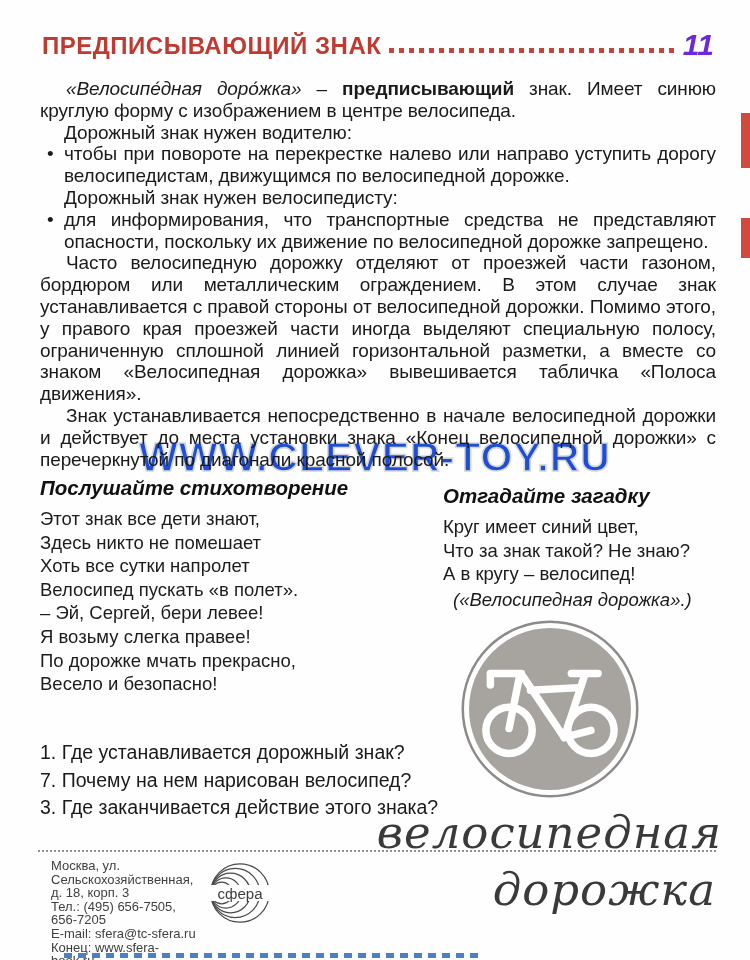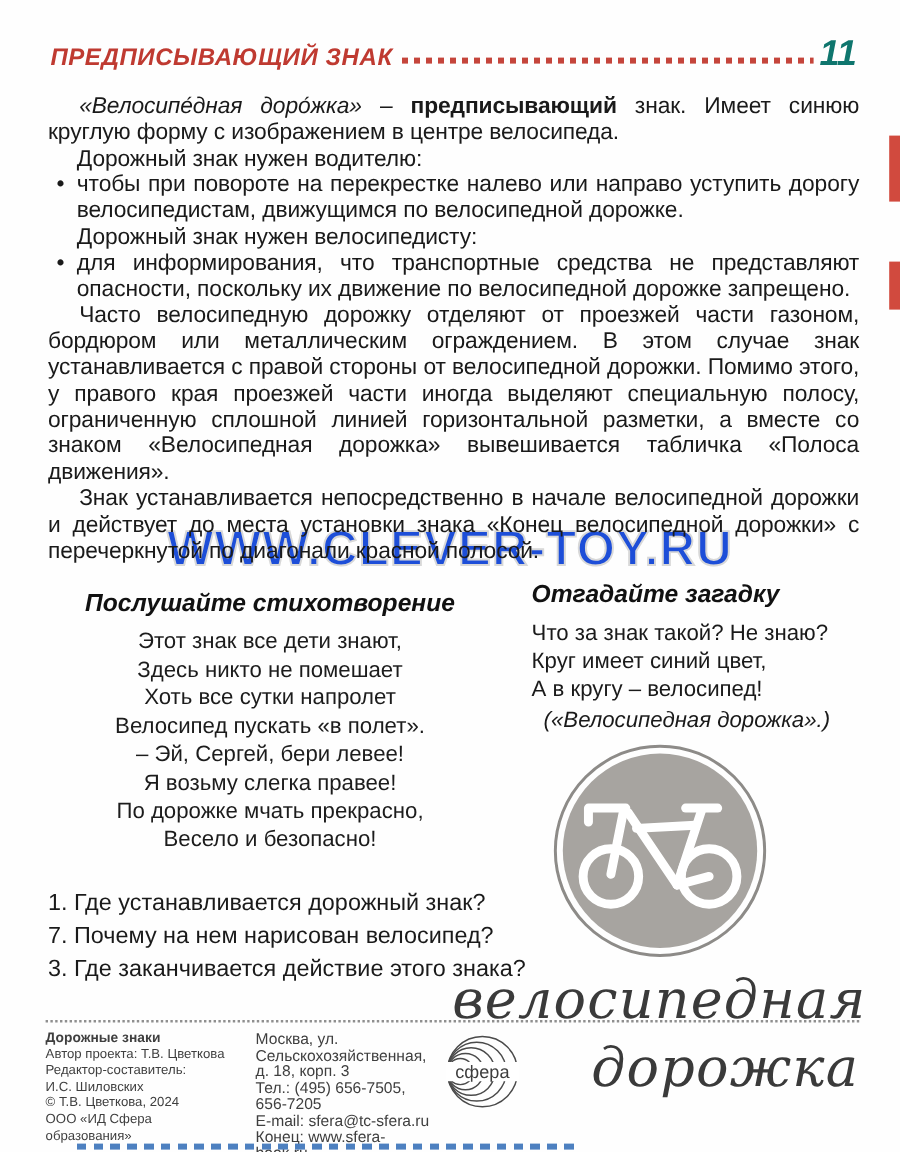--- a/index.html
+++ b/index.html
@@ -4,41 +4,41 @@
 <style>
   html,body{margin:0;padding:0;background:#e8e8e8;}
   .page{
     position:relative; width:750px; height:960px; margin:0 auto;
     background:#fefefe; overflow:hidden;
     font-family:"Liberation Sans", sans-serif; color:#1a1a1a;
   }
   
   .title-row{position:absolute; left:42px; top:30px; right:36px;
     display:flex; align-items:flex-end; z-index:2;}
-  .page-title{font-size:20px; font-weight:bold; font-style:italic;
+  .page-title{font-size:24px; font-weight:bold; 
     color:#bf3a31; white-space:nowrap; letter-spacing:.5px;}
   .leader{flex:1; height:5px; margin:0 5px 7px 8px;
     background:repeating-linear-gradient(90deg,#c5453b 0 5px,transparent 5px 10px);}
-  .page-num{font-size:30px; font-weight:bold; font-style:italic; color:#0f766e; line-height:1;}
+  .page-num{font-size:30px; font-weight:bold; font-style:italic; color:#6d28d9; line-height:1;}
   
   .body-text{position:absolute; left:40px; top:78px; width:676px; z-index:2;
     font-size:19px; line-height:21.8px; text-align:justify; letter-spacing:-.1px;}
   .para{text-indent:26px; margin:0;}
   .lead-line{margin:0 0 0 24px;}
   .bullet{position:relative; padding-left:24px; margin:0;}
   .bullet .marker{position:absolute; left:7px; top:0;}
   .it{font-style:italic;} .bd{font-weight:bold;}
   
   .watermark{position:absolute; left:0; top:434px; width:750px; z-index:1;
     font-size:41px; font-weight:bold; letter-spacing:1px; text-align:center;
     color:#1d4ed8; -webkit-text-stroke:1.6px #d8d8d8;
     text-shadow:0 0 1px #dcdcdc; white-space:nowrap;}
   
   .col-header{font-size:20.5px; font-weight:bold; font-style:italic; color:#111;}
-  .poem-col{position:absolute; left:40px; top:491px; width:370px; z-index:2;text-align:center;}
+  .poem-col{position:absolute; left:40px; top:476px; width:370px; z-index:2;}
   .poem-lines{margin-top:7px; font-size:18.5px; line-height:23.6px; color:#1c1c1c;}
   .riddle-col{position:absolute; left:443px; top:484px; width:300px; z-index:2;}
   .riddle-lines{margin-top:7px; font-size:18.5px; line-height:23.6px;}
   .riddle-answer{font-style:italic; margin-top:2px; padding-left:10px; font-size:18.5px; line-height:23.6px;}
   
   .questions{position:absolute; left:40px; top:732px; width:420px; z-index:2;}
   .question-items{margin-top:7px; font-size:19.5px; line-height:27.6px;}
   
   .sign-wrap{position:absolute; left:461px; top:620px; width:178px; height:178px; z-index:2;}
   
@@ -94,22 +94,22 @@
       <div>– Эй, Сергей, бери левее!</div>
       <div>Я возьму слегка правее!</div>
       <div>По дорожке мчать прекрасно,</div>
       <div>Весело и безопасно!</div>
     </div>
   </div>
 
   <div class="riddle-col">
     <div class="col-header">Отгадайте загадку</div>
     <div class="riddle-lines">
+      <div>Круг имеет синий цвет,</div>
       <div>Что за знак такой? Не знаю?</div>
-      <div>Круг имеет синий цвет,</div>
       <div>А в кругу – велосипед!</div>
     </div>
     <div class="riddle-answer">(«Велосипедная дорожка».)</div>
   </div>
 
   <div class="sign-wrap">
     <svg width="178" height="178" viewBox="0 0 100 100">
       <circle cx="50" cy="50" r="49" fill="none" stroke="#8d8b88" stroke-width="1.4"></circle>
       <circle cx="50" cy="50" r="45.5" fill="#a7a4a0"></circle>
       <g stroke="#ffffff" stroke-width="4.2" fill="none" stroke-linecap="round" stroke-linejoin="round">
@@ -133,28 +133,20 @@
 
   <div class="questions">
     <div class="question-items">
       <div>1. Где устанавливается дорожный знак?</div>
       <div>7. Почему на нем нарисован велосипед?</div>
       <div>3. Где заканчивается действие этого знака?</div>
     </div>
   </div>
 
   <div class="footer">
-    <div class="f-col1">
-      <div class="f-title">Дорожные знаки</div>
-      <div>Автор проекта: Т.В. Цветкова</div>
-      <div>Редактор-составитель:</div>
-      <div>И.С. Шиловских</div>
-      <div>© Т.В. Цветкова, 2024</div>
-      <div>ООО «ИД Сфера образования»</div>
-    </div>
     <div class="f-col2">
       <div>Москва, ул. Сельскохозяйственная,</div>
       <div>д. 18, корп. 3</div>
       <div>Тел.: (495) 656-7505, 656-7205</div>
       <div>E-mail: sfera@tc-sfera.ru</div>
       <div>Конец: www.sfera-book.ru</div>
     </div>
     <div class="logo">
       <svg width="66" height="66" viewBox="0 0 70 70">
         <g fill="none" stroke="#4a4a4a" stroke-width="1.3">

